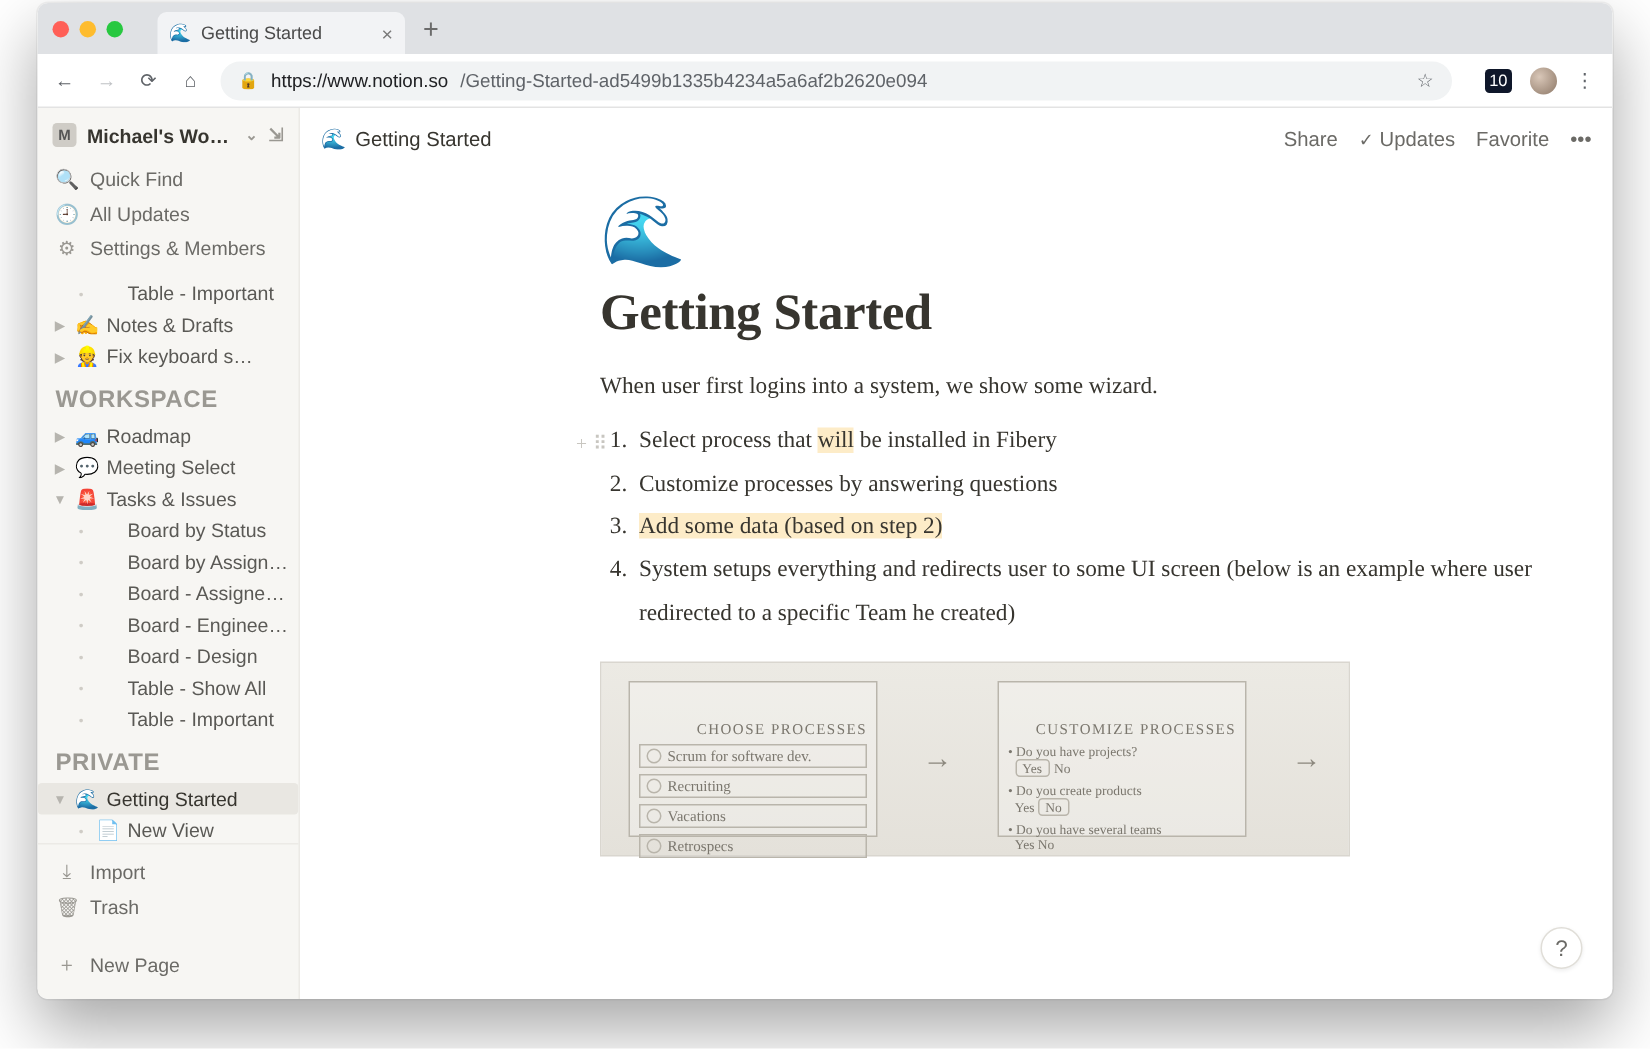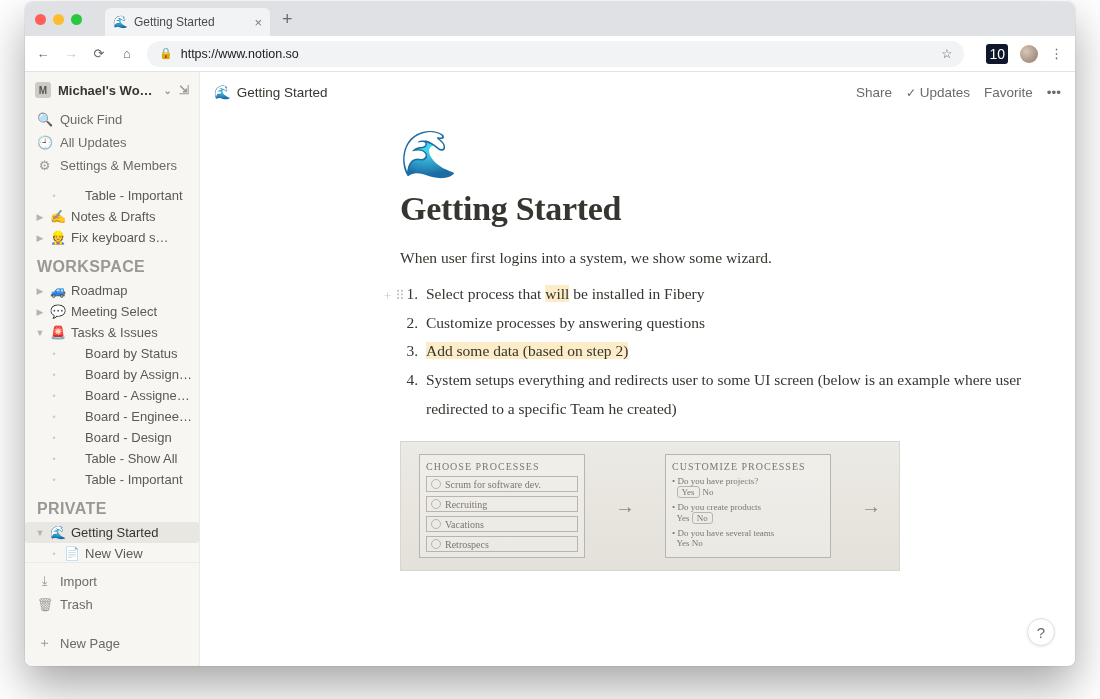--- a/index.html
+++ b/index.html
@@ -68,21 +68,21 @@
     padding:0 12px;
     gap:8px;
     color:#5f6368;
     font-size:12.5px;
     min-width:0;
   }
   .addr .lock { font-size:11px; }
   .url-host { color:#202124; }
   .addr-right { display:flex; gap:12px; align-items:center; margin-left:10px;}
   .ext-badge {
-    background:#0f172a; color:#fff; font-size:14px; padding:2px 3px; border-radius:3px;
+    background:#0f172a; color:#fff; font-size:11px; padding:2px 3px; border-radius:3px;
   }
   .avatar { width:18px;height:18px;border-radius:50%; background: radial-gradient(circle at 35% 35%, #d9c7b8, #8c7766); }
   .menu-dots { letter-spacing:2px; }
 
   
   .app { flex:1; display:flex; min-height:0; }
   .sidebar {
     width: 175px;
     background:#f7f6f3;
     border-right:1px solid #eceae6;
@@ -165,21 +165,21 @@
   .sketch {
     margin-top:18px;
     width:500px; height:130px;
     background: linear-gradient(180deg,#eceae4,#e4e1da);
     border:1px solid #d9d6cf;
     display:flex; gap:30px; padding:12px 18px;
     font-family: "Comic Sans MS", cursive;
     color:#7b776e; font-size:10px;
   }
   .sk-panel { border:1px solid #b9b5ab; width:180px; padding:6px; background:rgba(255,255,255,.25);}
-  .sk-title { text-align:left; font-size:10px; letter-spacing:1px; margin-bottom:4px; text-transform:uppercase;}
+  .sk-title { text-align:right; font-size:10px; letter-spacing:1px; margin-bottom:4px; text-transform:uppercase;margin-top:20px;}
   .sk-row { border:1px solid #b9b5ab; height:16px; margin-bottom:4px; display:flex;align-items:center; padding:0 4px; gap:4px;}
   .sk-circle{ width:10px;height:10px;border:1px solid #b9b5ab;border-radius:50%;}
   .arrow { align-self:center; font-size:20px; color:#8c887e;}
   .sk-bullets div { margin-bottom:4px; font-size:9px;}
   .sk-chip { display:inline-block;border:1px solid #b9b5ab;padding:0 4px;border-radius:3px;margin-right:3px;font-size:9px;}
   .help-btn {
     position:absolute; right:20px; bottom:20px;
     width:28px;height:28px;border-radius:50%;
     border:1px solid #e0ded8; background:#fff;
     display:flex;align-items:center;justify-content:center;
@@ -207,20 +207,21 @@
   </div>
 
   <div class="addrbar">
     <span class="nav-icn">←</span>
     <span class="nav-icn" style="color:#c1c3c6">→</span>
     <span class="nav-icn">⟳</span>
     <span class="nav-icn">⌂</span>
     <div class="addr">
       <span class="lock">🔒</span>
       <span class="url-host">https://www.notion.so</span>
+        <span>/Getting-Started-ad5499b1335b4234a5a6af2b2620e094</span>
       <span style="margin-left:auto">☆</span>
     </div>
     <div class="addr-right">
       <span class="ext-badge">10</span>
       <span class="avatar"></span>
       <span class="menu-dots">⋮</span>
     </div>
   </div>
 
   <div class="app">

